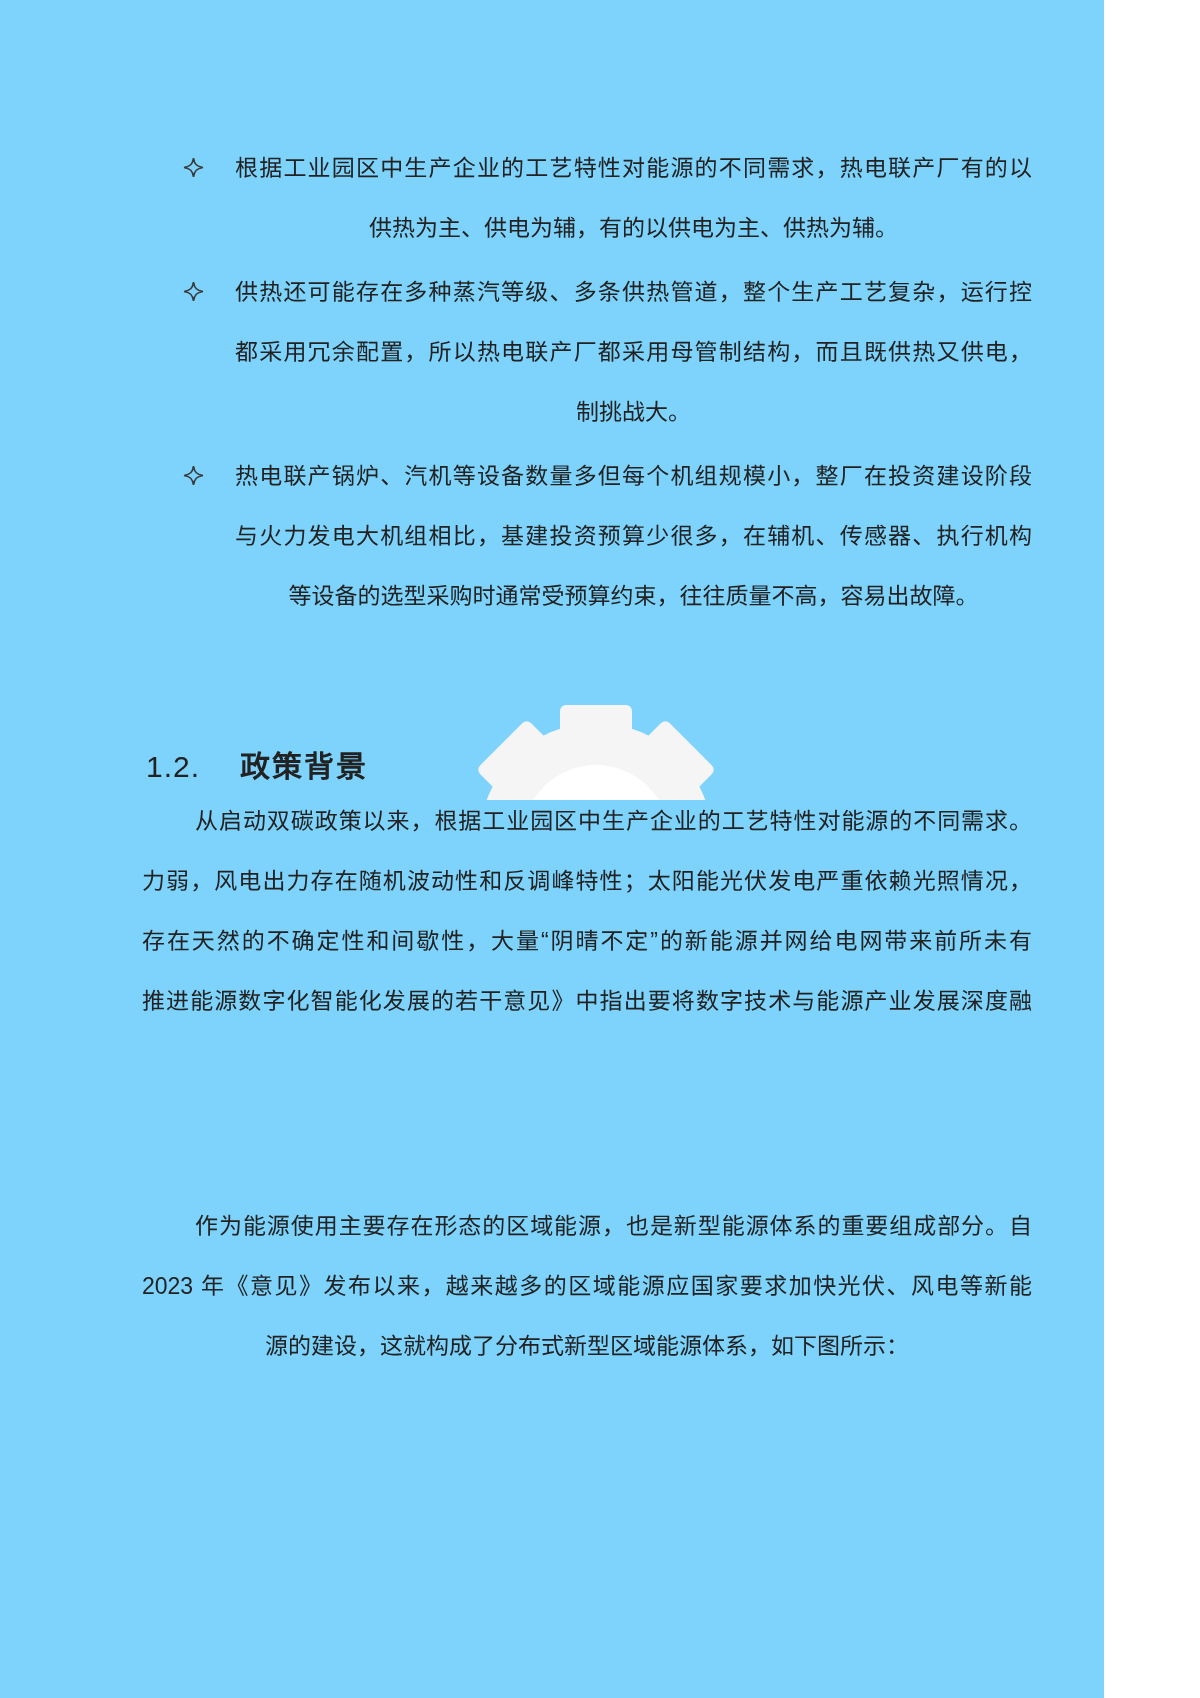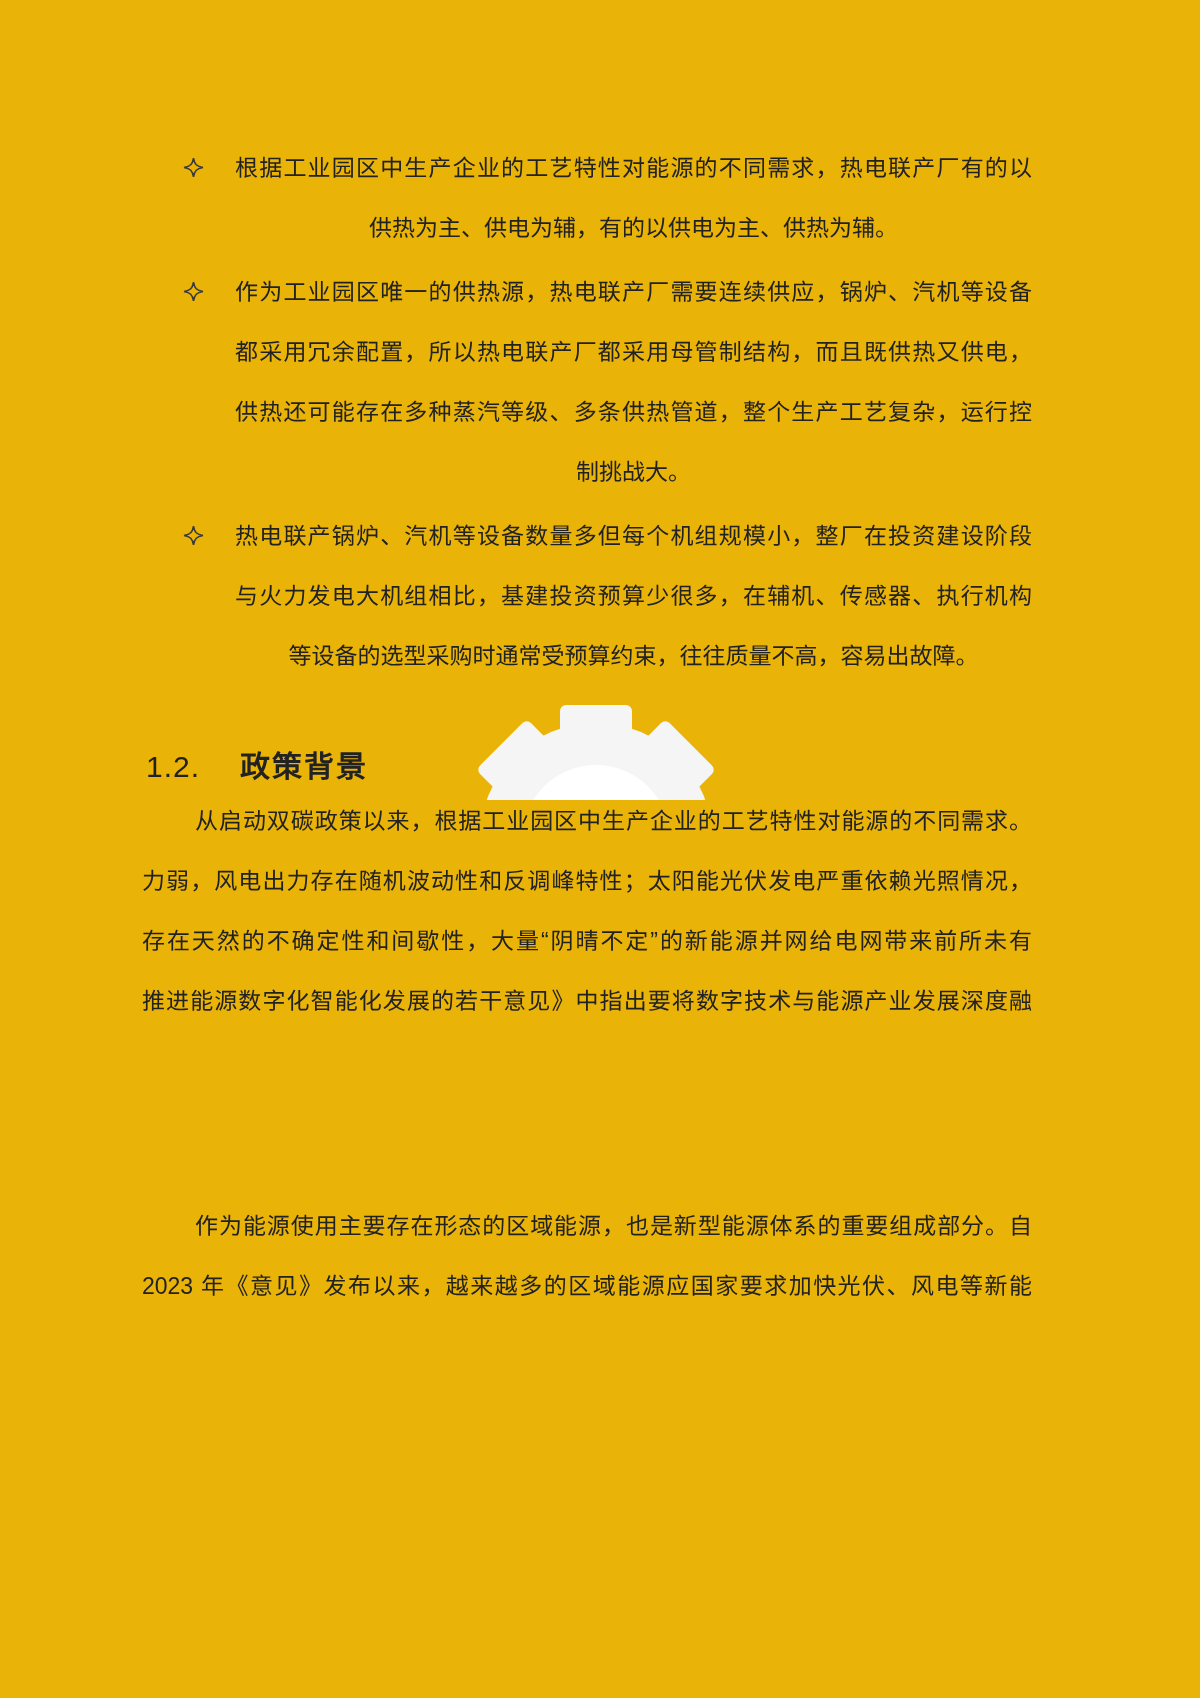--- a/index.html
+++ b/index.html
@@ -1,20 +1,20 @@
 <!DOCTYPE html>
 <html lang="zh-CN"><head>
 <meta charset="utf-8">
 <style>
   html, body { margin: 0; padding: 0; background: #ffffff; }
   .page {
     position: relative;
-    width: 1200px;
+    width: 1104px;
     height: 1698px;
-    background: #eab308;
+    background: #7dd3fc;
     overflow: hidden;
     font-family: "Liberation Sans", "DejaVu Sans", sans-serif;
     color: #222222;
   }
   
   .watermark {
     position: absolute;
     left: 460px;
     top: 702px;
     width: 272px;
@@ -102,23 +102,22 @@
         <path d="M10 1 C11 7 13 9 19 10 C13 11 11 13 10 19 C9 13 7 11 1 10 C7 9 9 7 10 1 Z" fill="none" stroke="#3a3a3a" stroke-width="1.5"></path>
       </svg>
       <div class="ln">根据工业园区中生产企业的工艺特性对能源的不同需求，热电联产厂有的以</div>
       <div class="ln end">供热为主、供电为辅，有的以供电为主、供热为辅。</div>
     </div>
 
     <div class="bullet-item">
       <svg class="bullet-icon" viewBox="0 0 20 20" aria-hidden="true">
         <path d="M10 1 C11 7 13 9 19 10 C13 11 11 13 10 19 C9 13 7 11 1 10 C7 9 9 7 10 1 Z" fill="none" stroke="#3a3a3a" stroke-width="1.5"></path>
       </svg>
-      <div class="ln">作为工业园区唯一的供热源，热电联产厂需要连续供应，锅炉、汽机等设备</div>
+      <div class="ln">供热还可能存在多种蒸汽等级、多条供热管道，整个生产工艺复杂，运行控</div>
       <div class="ln">都采用冗余配置，所以热电联产厂都采用母管制结构，而且既供热又供电，</div>
-      <div class="ln">供热还可能存在多种蒸汽等级、多条供热管道，整个生产工艺复杂，运行控</div>
       <div class="ln end">制挑战大。</div>
     </div>
 
     <div class="bullet-item">
       <svg class="bullet-icon" viewBox="0 0 20 20" aria-hidden="true">
         <path d="M10 1 C11 7 13 9 19 10 C13 11 11 13 10 19 C9 13 7 11 1 10 C7 9 9 7 10 1 Z" fill="none" stroke="#3a3a3a" stroke-width="1.5"></path>
       </svg>
       <div class="ln">热电联产锅炉、汽机等设备数量多但每个机组规模小，整厂在投资建设阶段</div>
       <div class="ln">与火力发电大机组相比，基建投资预算少很多，在辅机、传感器、执行机构</div>
       <div class="ln end">等设备的选型采购时通常受预算约束，往往质量不高，容易出故障。</div>
@@ -133,15 +132,16 @@
   <div class="textblock para para-1">
     <div class="ln indent">从启动双碳政策以来，根据工业园区中生产企业的工艺特性对能源的不同需求。</div>
     <div class="ln">力弱，风电出力存在随机波动性和反调峰特性；太阳能光伏发电严重依赖光照情况，</div>
     <div class="ln">存在天然的不确定性和间歇性，大量“阴晴不定”的新能源并网给电网带来前所未有</div>
     <div class="ln">推进能源数字化智能化发展的若干意见》中指出要将数字技术与能源产业发展深度融</div>
   </div>
 
   <div class="textblock para para-2">
     <div class="ln indent">作为能源使用主要存在形态的区域能源，也是新型能源体系的重要组成部分。自</div>
     <div class="ln">2023 年《意见》发布以来，越来越多的区域能源应国家要求加快光伏、风电等新能</div>
+    <div class="ln end">源的建设，这就构成了分布式新型区域能源体系，如下图所示：</div>
   </div>
 
 </div>
 
 </body></html>

